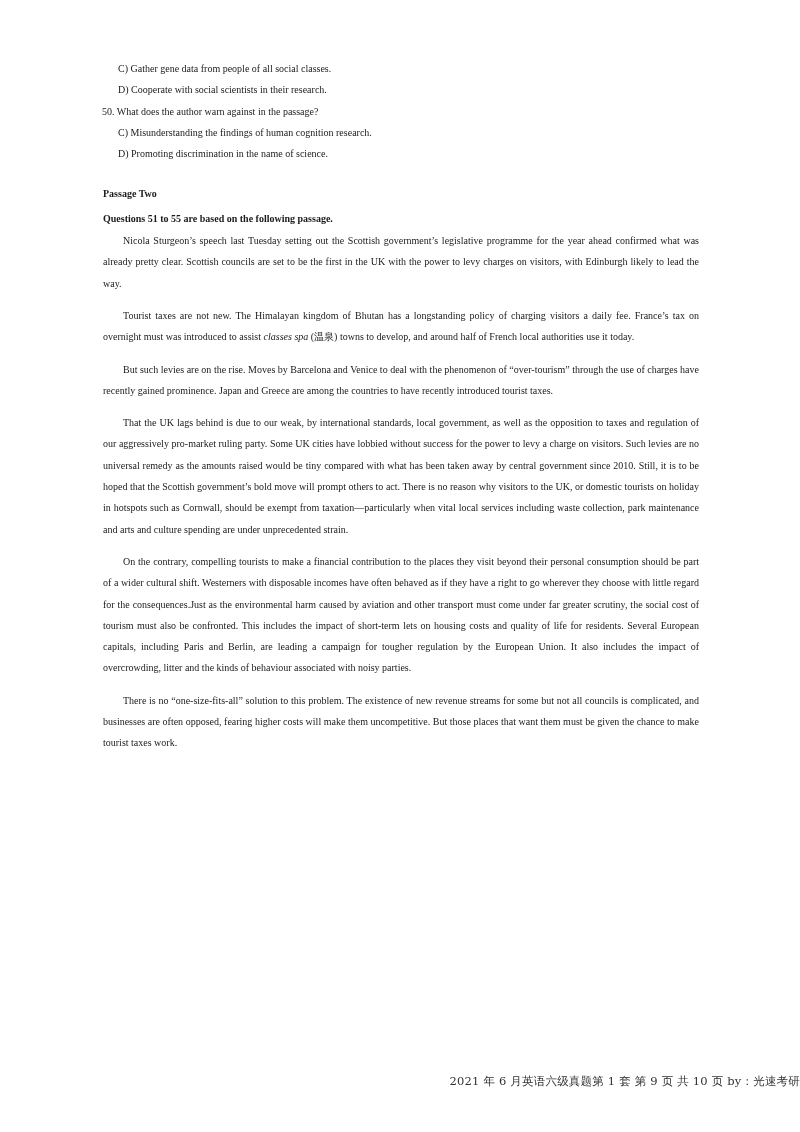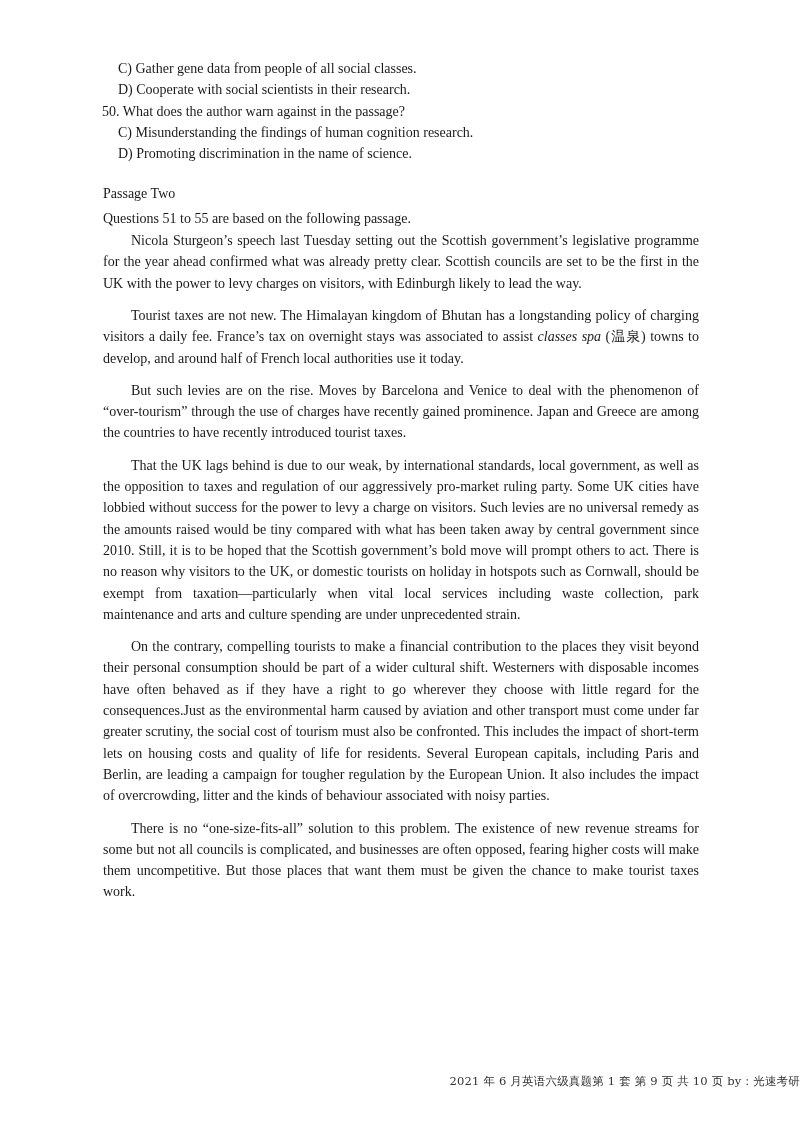--- a/index.html
+++ b/index.html
@@ -1,28 +1,28 @@
 <!DOCTYPE html>
 <html><head>
 <meta charset="utf-8">
 <style>
   html, body { margin: 0; padding: 0; background: #ffffff; }
   body {
     width: 800px; height: 1132px; position: relative; overflow: hidden;
     font-family: "Liberation Serif", "DejaVu Serif", serif;
     color: #1a1a1a;
   }
-  .page { position: absolute; left: 103px; top: 58px; width: 596px; font-size: 14px; line-height: 21.3px; }
+  .page { position: absolute; left: 103px; top: 58px; width: 596px; font-size: 10px; line-height: 21.3px; }
   .opt-line { display: block; white-space: nowrap; }
   .prev-opts { margin-left: 0; padding-left: 0; }
   .prev-opts .opt-line { padding-left: 0; }
   .question { }
   .question .stem { display: block; margin-left: -1px; }
   .question .opt-line { padding-left: 0; }
-  .heading { font-weight: normal; display: block; }
+  .heading { font-weight: bold; display: block; }
   .passage-head { margin-top: 19px; }
   .passage-head .heading + .heading { margin-top: 3px; }
   .para { text-align: justify; text-indent: 2em; margin: 0; }
   .para + .para { margin-top: 11px; }
   .passage { margin-top: 1px; }
   .footer {
     position: absolute; left: 0; width: 800px; top: 1074px; text-align: right;
     font-size: 11.5px; color: #333; font-family: "DejaVu Serif", "Liberation Serif", serif;
     letter-spacing: 0.2px;
   }
@@ -48,21 +48,21 @@
     </div>
   </div>
 
   <div class="passage-head">
     <span class="heading">Passage Two</span>
     <span class="heading">Questions 51 to 55 are based on the following passage.</span>
   </div>
 
   <div class="passage">
     <p class="para">Nicola Sturgeon’s speech last Tuesday setting out the Scottish government’s legislative programme for the year ahead confirmed what was already pretty clear. Scottish councils are set to be the first in the UK with the power to levy charges on visitors, with Edinburgh likely to lead the way.</p>
-    <p class="para"><span>Tourist taxes are not new. The Himalayan kingdom of Bhutan has a longstanding policy of charging visitors a daily fee. France’s tax on overnight stays was associated to assist </span><i>classes spa</i><span> (温泉) towns to develop, and around half of French local authorities use it today.</span></p>
+    <p class="para"><span>Tourist taxes are not new. The Himalayan kingdom of Bhutan has a longstanding policy of charging visitors a daily fee. France’s tax on overnight must was introduced to assist </span><i>classes spa</i><span> (温泉) towns to develop, and around half of French local authorities use it today.</span></p>
     <p class="para">But such levies are on the rise. Moves by Barcelona and Venice to deal with the phenomenon of “over-tourism” through the use of charges have recently gained prominence. Japan and Greece are among the countries to have recently introduced tourist taxes.</p>
     <p class="para">That the UK lags behind is due to our weak, by international standards, local government, as well as the opposition to taxes and regulation of our aggressively pro-market ruling party. Some UK cities have lobbied without success for the power to levy a charge on visitors. Such levies are no universal remedy as the amounts raised would be tiny compared with what has been taken away by central government since 2010. Still, it is to be hoped that the Scottish government’s bold move will prompt others to act. There is no reason why visitors to the UK, or domestic tourists on holiday in hotspots such as Cornwall, should be exempt from taxation—particularly when vital local services including waste collection, park maintenance and arts and culture spending are under unprecedented strain.</p>
     <p class="para">On the contrary, compelling tourists to make a financial contribution to the places they visit beyond their personal consumption should be part of a wider cultural shift. Westerners with disposable incomes have often behaved as if they have a right to go wherever they choose with little regard for the consequences.Just as the environmental harm caused by aviation and other transport must come under far greater scrutiny, the social cost of tourism must also be confronted. This includes the impact of short-term lets on housing costs and quality of life for residents. Several European capitals, including Paris and Berlin, are leading a campaign for tougher regulation by the European Union. It also includes the impact of overcrowding, litter and the kinds of behaviour associated with noisy parties.</p>
     <p class="para">There is no “one-size-fits-all” solution to this problem. The existence of new revenue streams for some but not all councils is complicated, and businesses are often opposed, fearing higher costs will make them uncompetitive. But those places that want them must be given the chance to make tourist taxes work.</p>
   </div>
 </div>
 
 <div class="footer">2021 年 6 月英语六级真题第 1 套  第 9 页  共 10 页  by：光速考研</div>
 
 </body></html>

